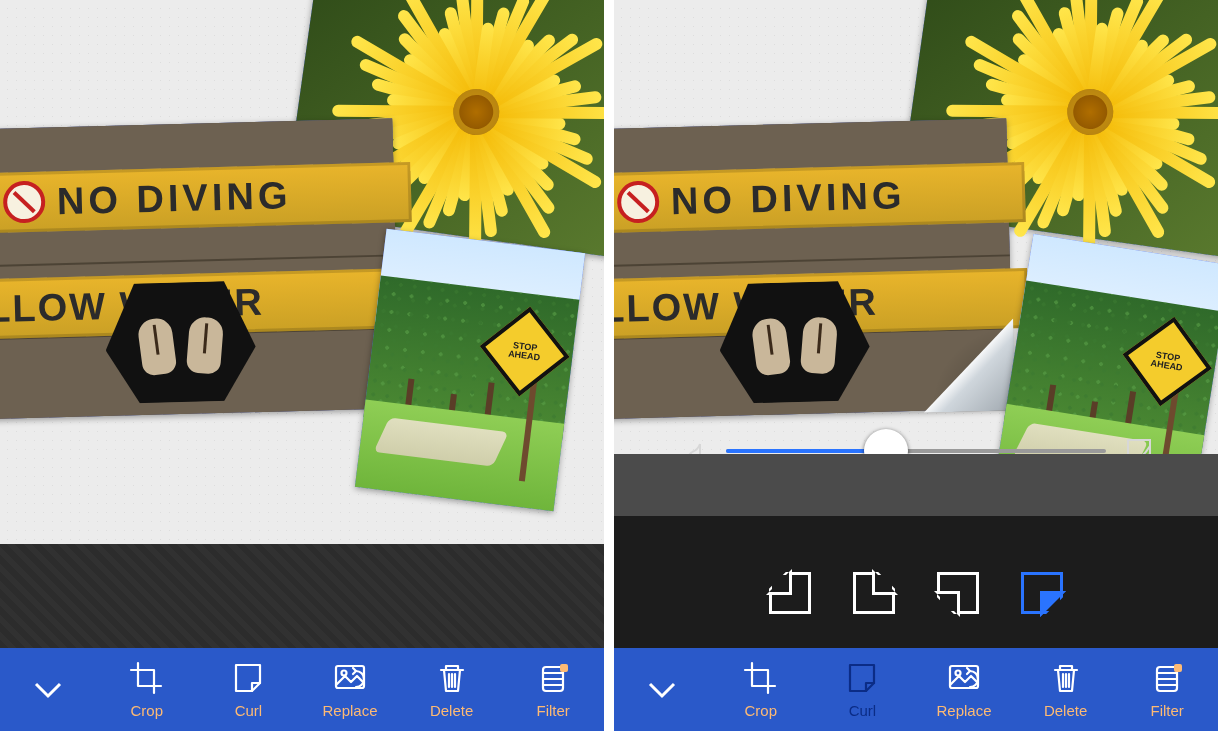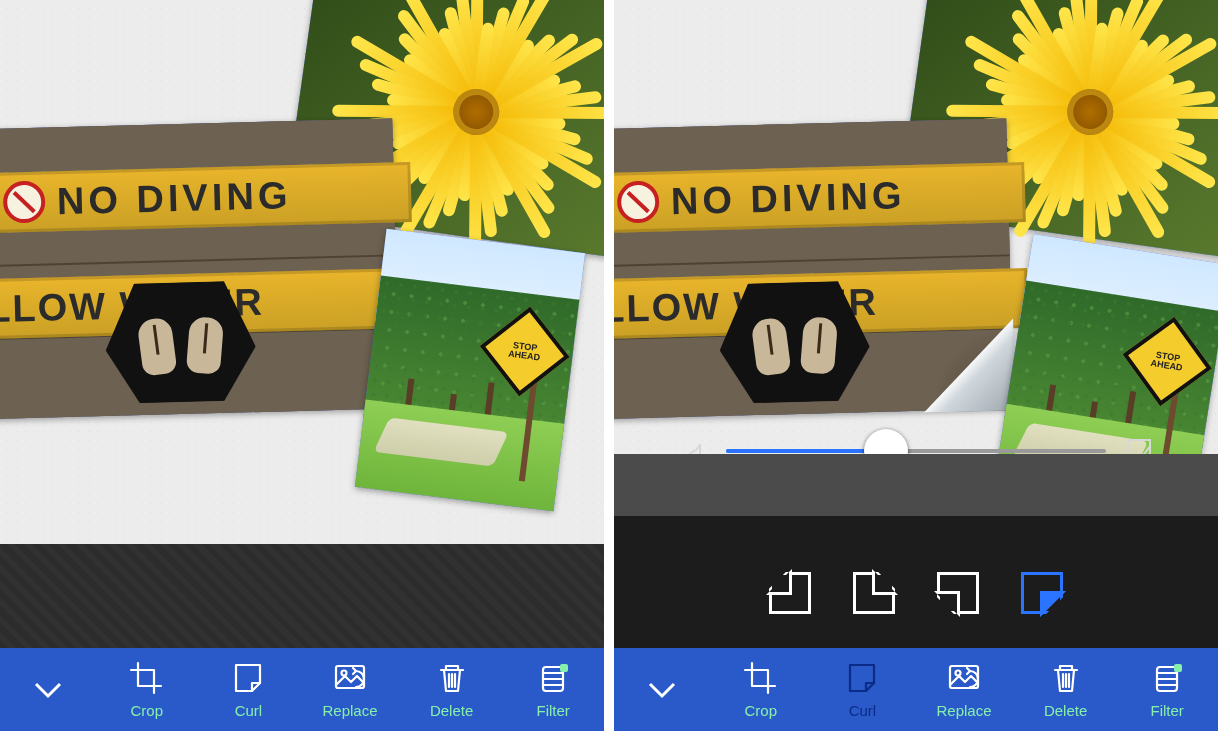--- a/index.html
+++ b/index.html
@@ -76,21 +76,21 @@
   .corner-opt.bl .fold{left:1px;bottom:1px;clip-path:polygon(0 0,100% 0,100% 100%)}
   .corner-opt.br .sq{clip-path:polygon(0 0,100% 0,100% 60%,60% 100%,0 100%)}
   .corner-opt.br .fold{right:1px;bottom:1px;clip-path:polygon(0 0,100% 0,0 100%)}
   .corner-opt.selected .sq,.corner-opt.selected .fold{border-color:#2a74ff}
   .corner-opt.selected .fold{background:#2a74ff}
 
   
   .toolbar{position:absolute;left:0;right:0;bottom:0;height:83px;background:#2a59c9;display:flex;align-items:center}
   .tb-close{flex:0 0 96px;display:flex;align-items:center;justify-content:center}
   .tb-items{flex:1;display:flex}
-  .tb-item{flex:1;display:flex;flex-direction:column;align-items:center;justify-content:center;gap:4px;color:#86efac;font-size:15px;cursor:pointer}
+  .tb-item{flex:1;display:flex;flex-direction:column;align-items:center;justify-content:center;gap:4px;color:#fdba74;font-size:15px;cursor:pointer}
   .tb-item.active{color:#0b2c86}
   .tb-item.active svg{stroke:#0b2c86}
   .tb-item svg{stroke:#fff}
   .tb-close svg{stroke:#fff}
   .lbl{font-weight:400}
 
 </style>
 </head>
 <body>
 

